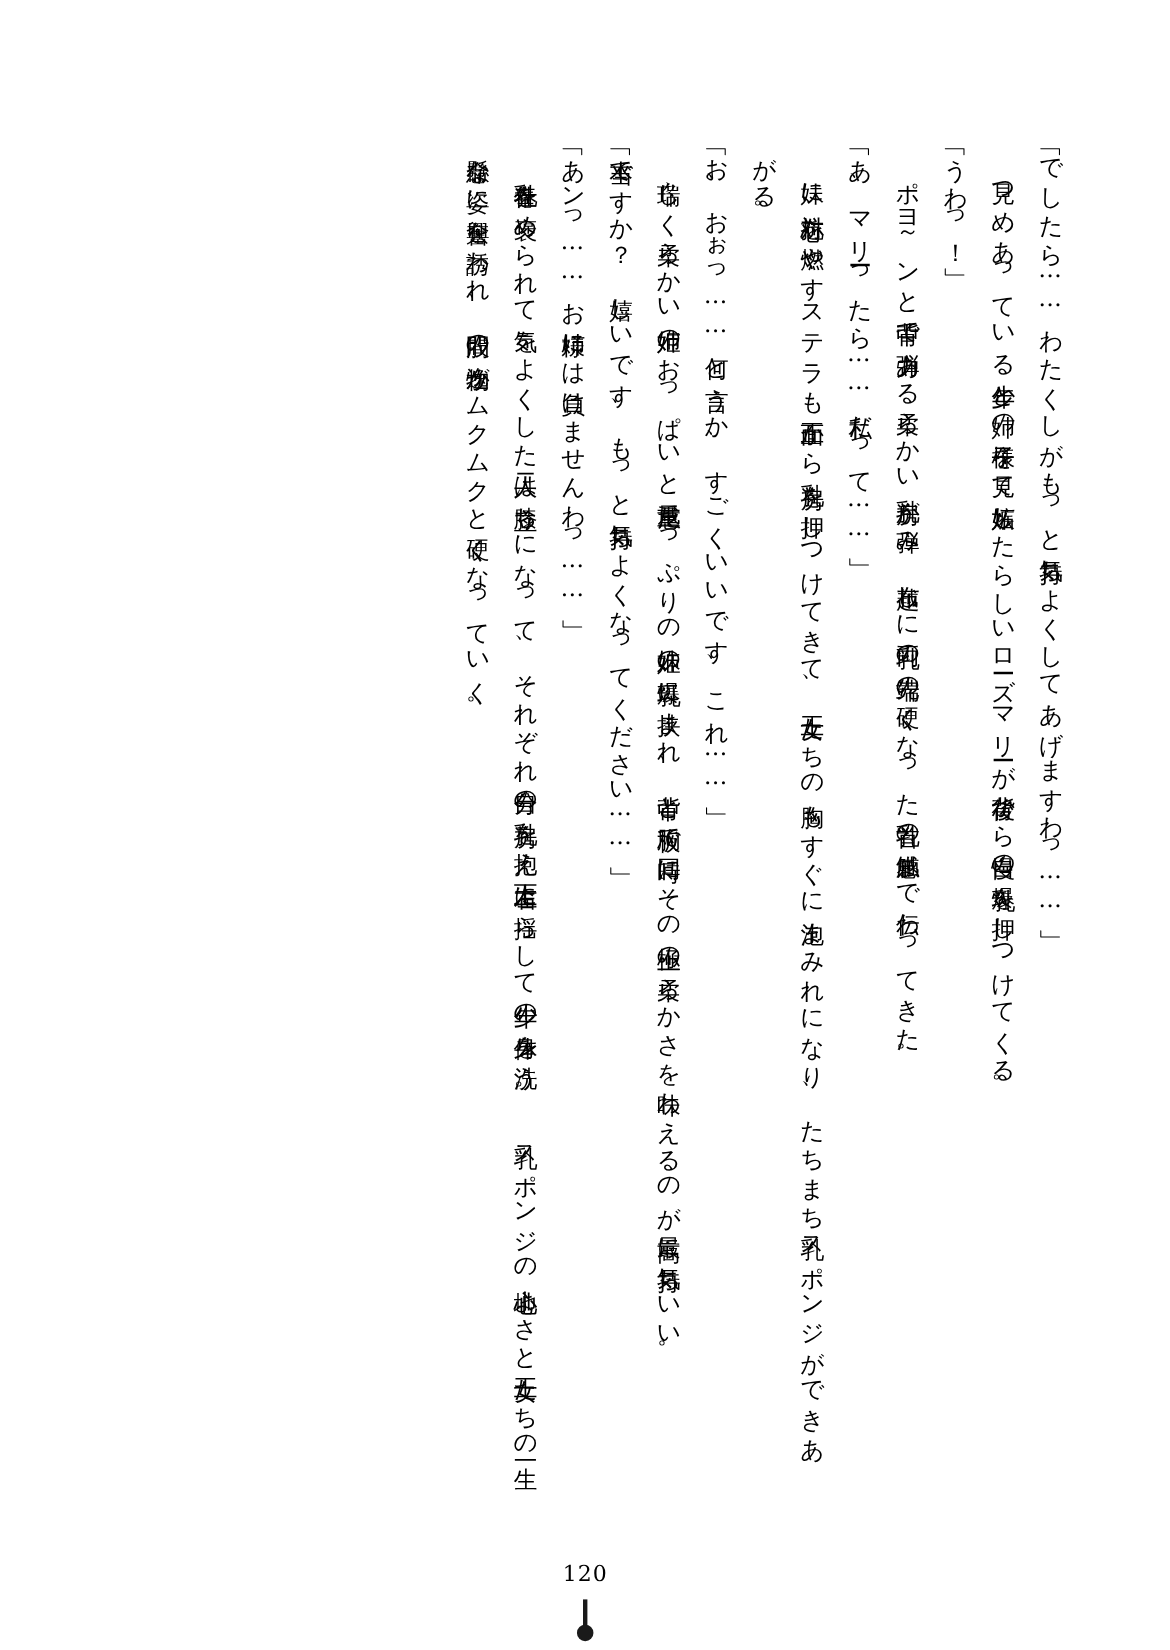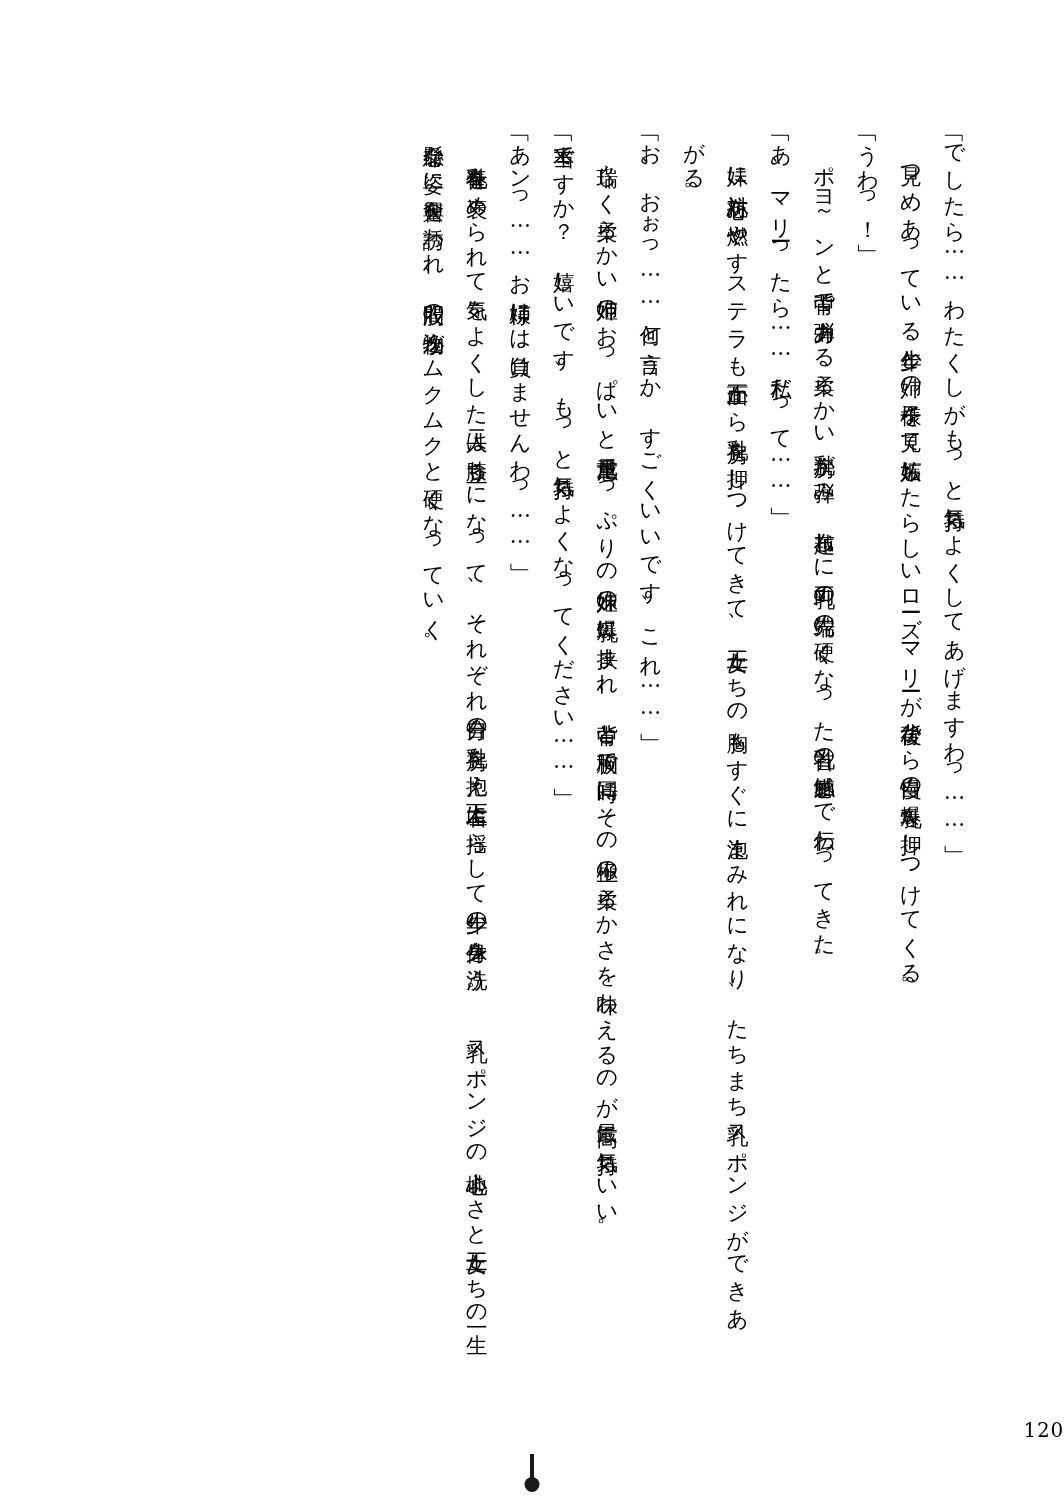--- a/index.html
+++ b/index.html
@@ -37,21 +37,21 @@
     text-indent: 0;
   }
   .text-block p.indent {
     text-indent: 1em;
   }
   .page-number {
     position: absolute;
     left: 0;
     right: 0;
     bottom: 58px;
-    text-align: right;
+    text-align: center;
     font-size: 20px;
     font-family: "DejaVu Serif", "Liberation Serif", serif;
     letter-spacing: 0.04em;
   }
   .footer-mark {
     position: absolute;
     left: 50%;
     bottom: 18px;
     transform: translateX(-50%);
     width: 4px;

